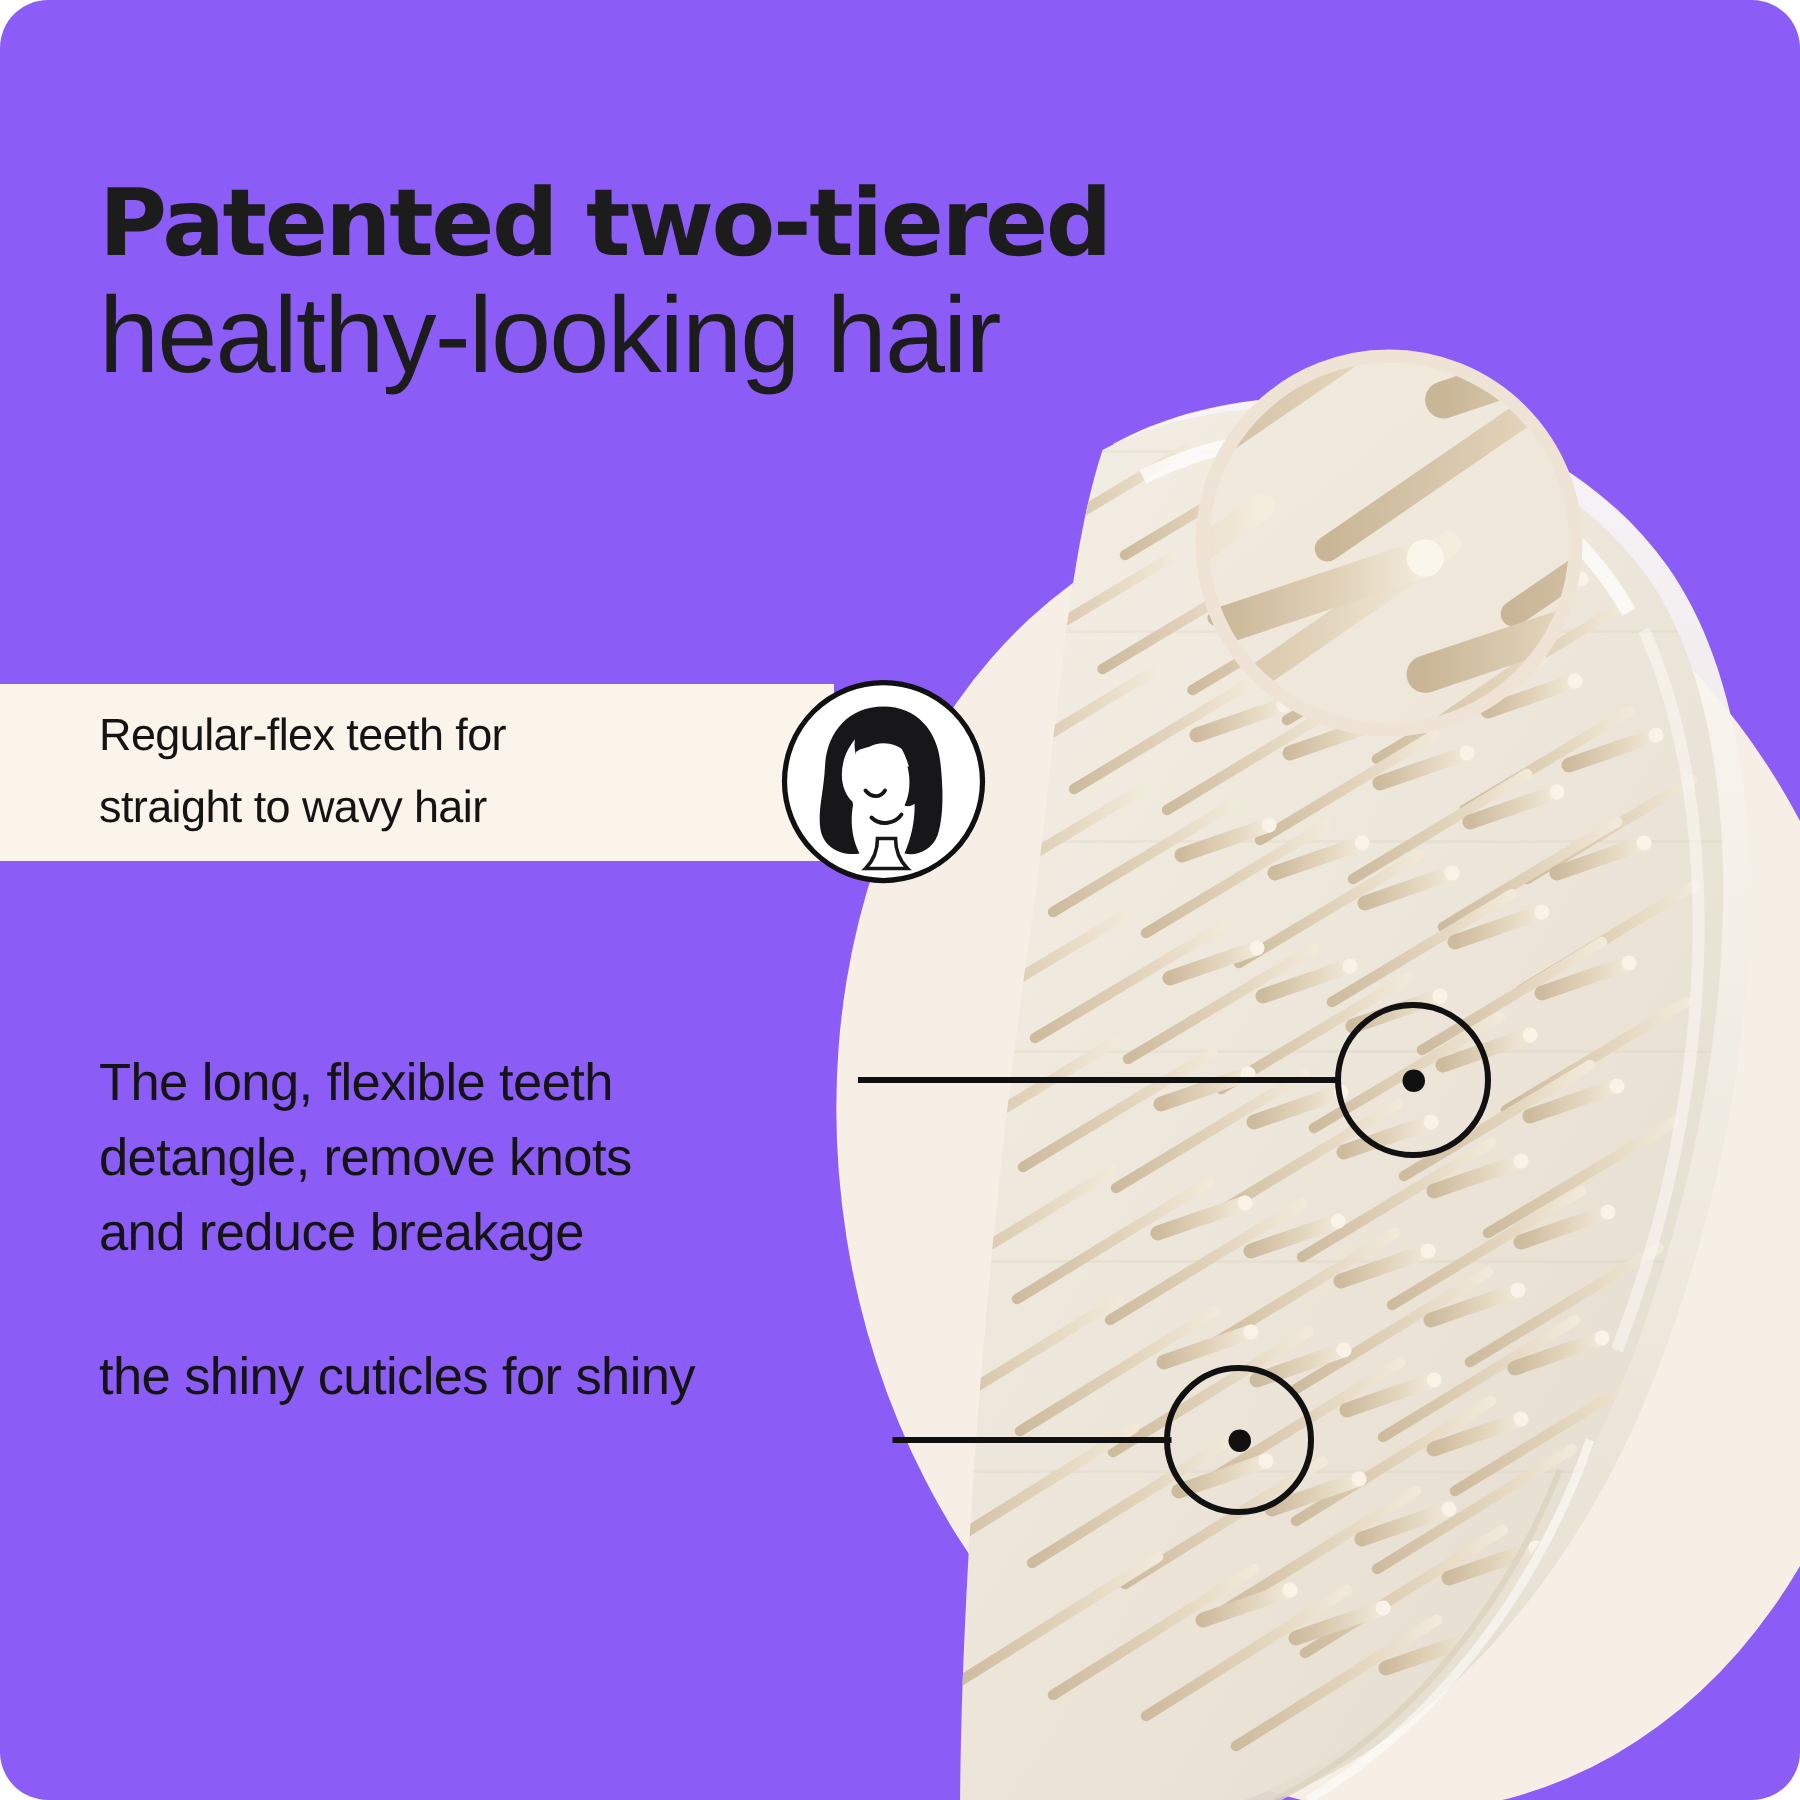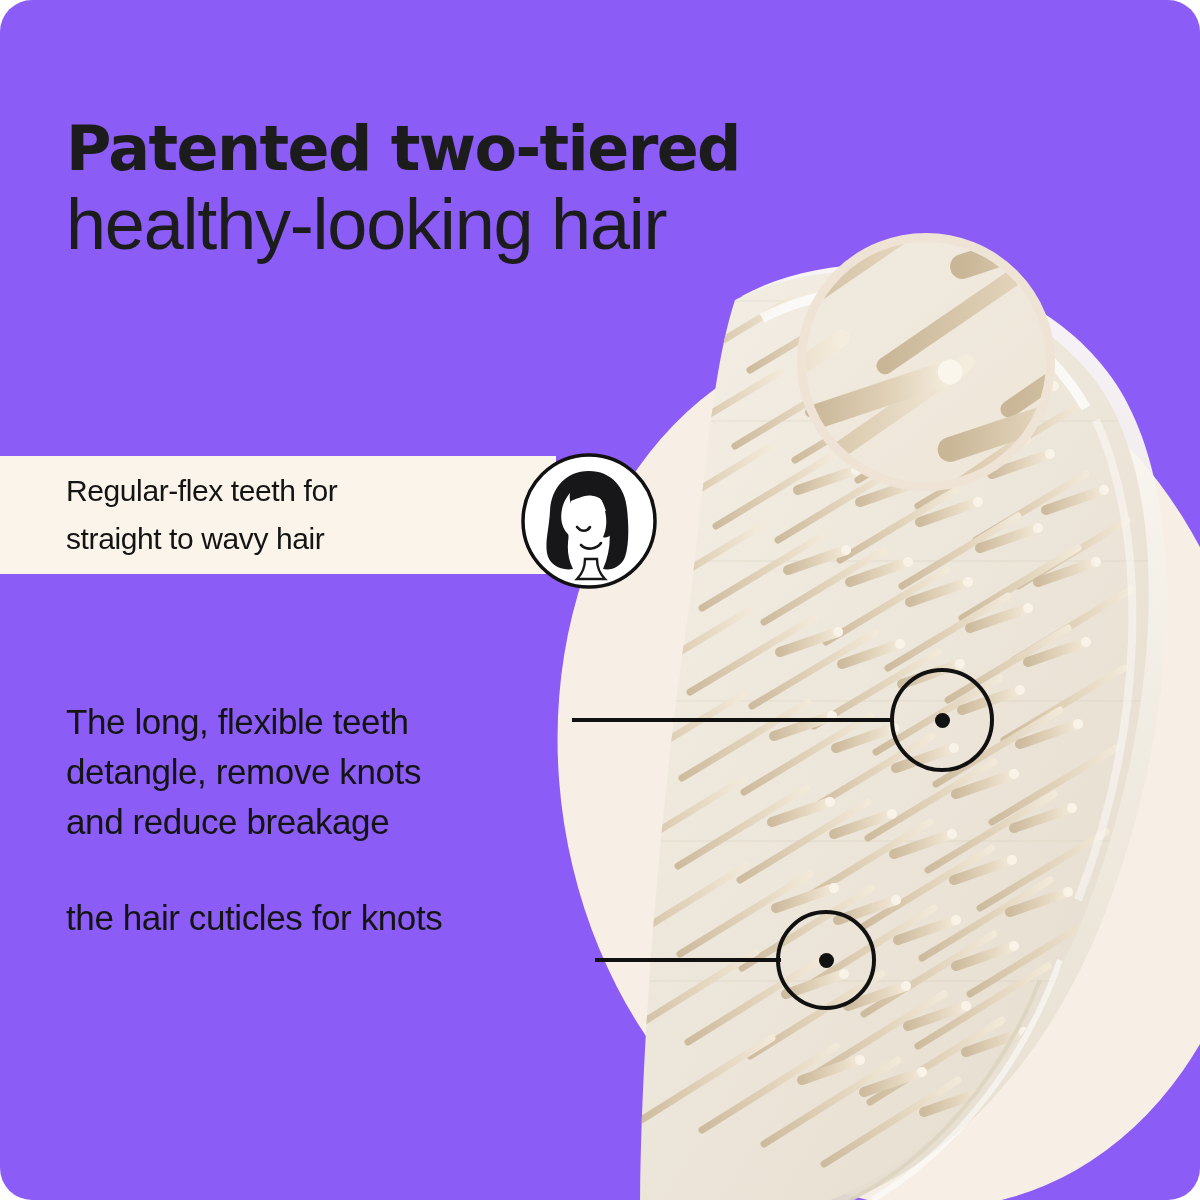--- a/index.html
+++ b/index.html
@@ -593,20 +593,20 @@
     <div class="line">The long, flexible teeth</div>
     <div class="line">detangle, remove knots</div>
     <div class="line">and reduce breakage</div>
   </div>
   <div class="leader" style="left:572px; top:718px; width:322px;"></div>
   <div class="marker" style="left:890px; top:668px; width:104px; height:104px;">
     <span class="dot"></span>
   </div>
 
   <div class="callout callout-short">
-    <div class="line">the hair cuticles for knots</div>
+    <div class="line">the shiny cuticles for shiny</div>
   </div>
   <div class="leader" style="left:595px; top:958px; width:186px;"></div>
   <div class="marker" style="left:776px; top:910px; width:100px; height:100px;">
     <span class="dot"></span>
   </div>
 
 </div>
 
 </body></html>

